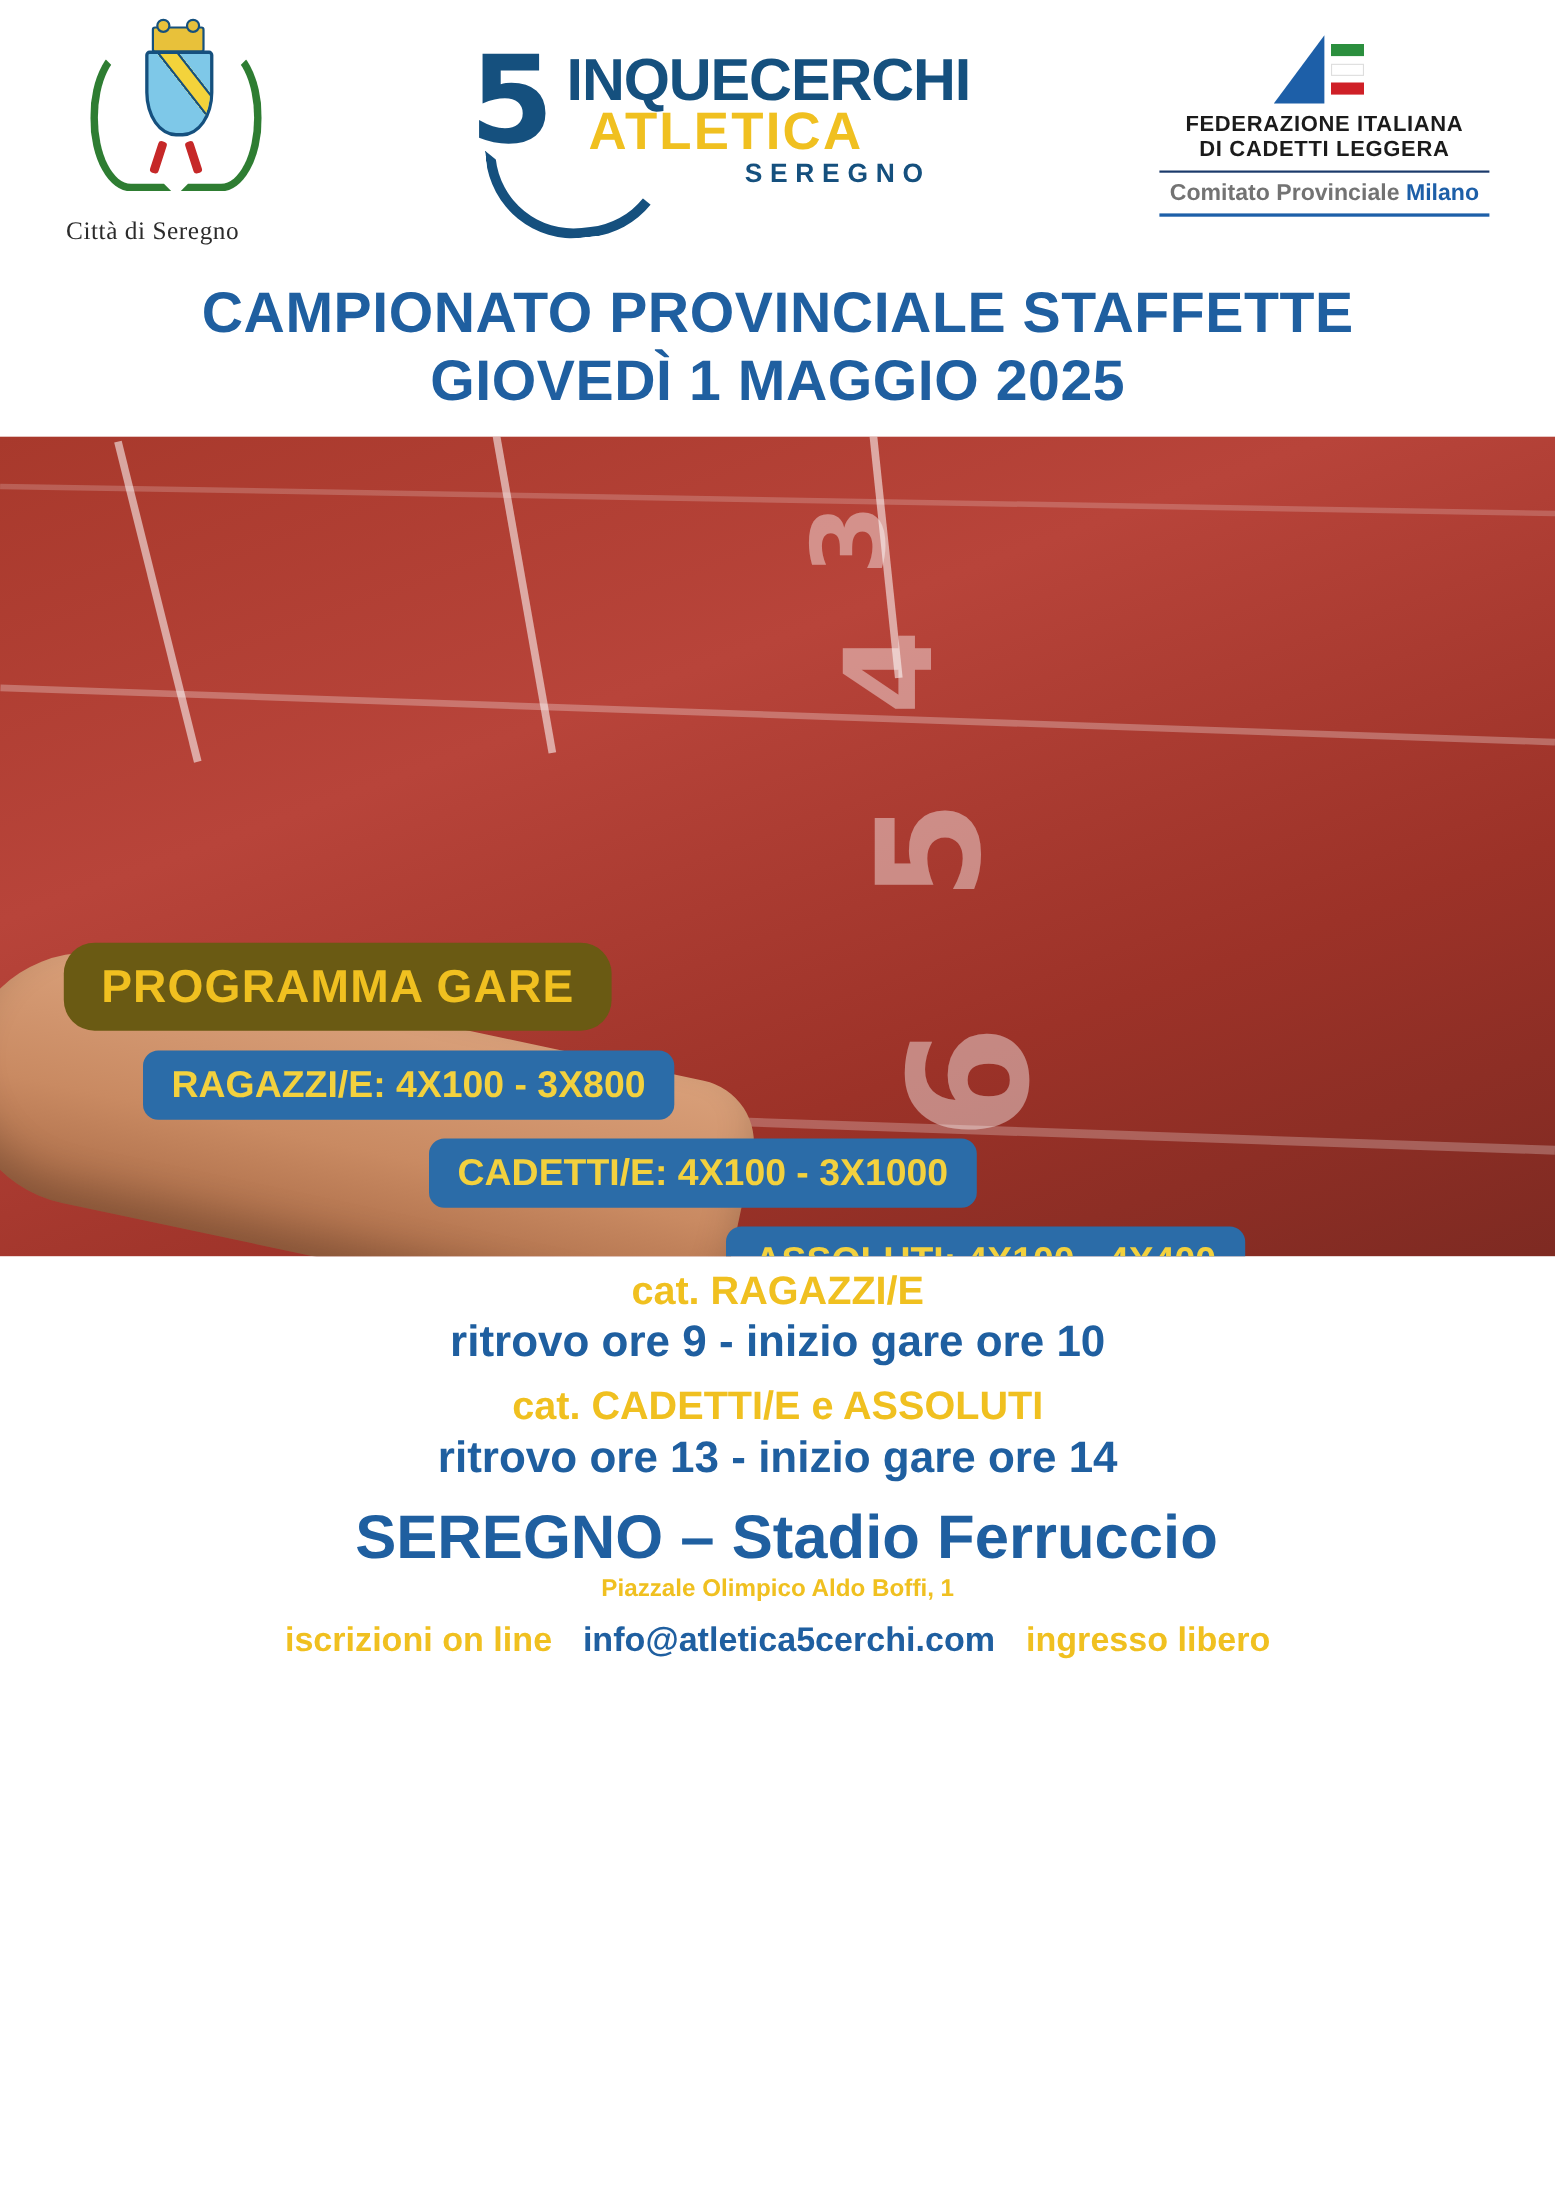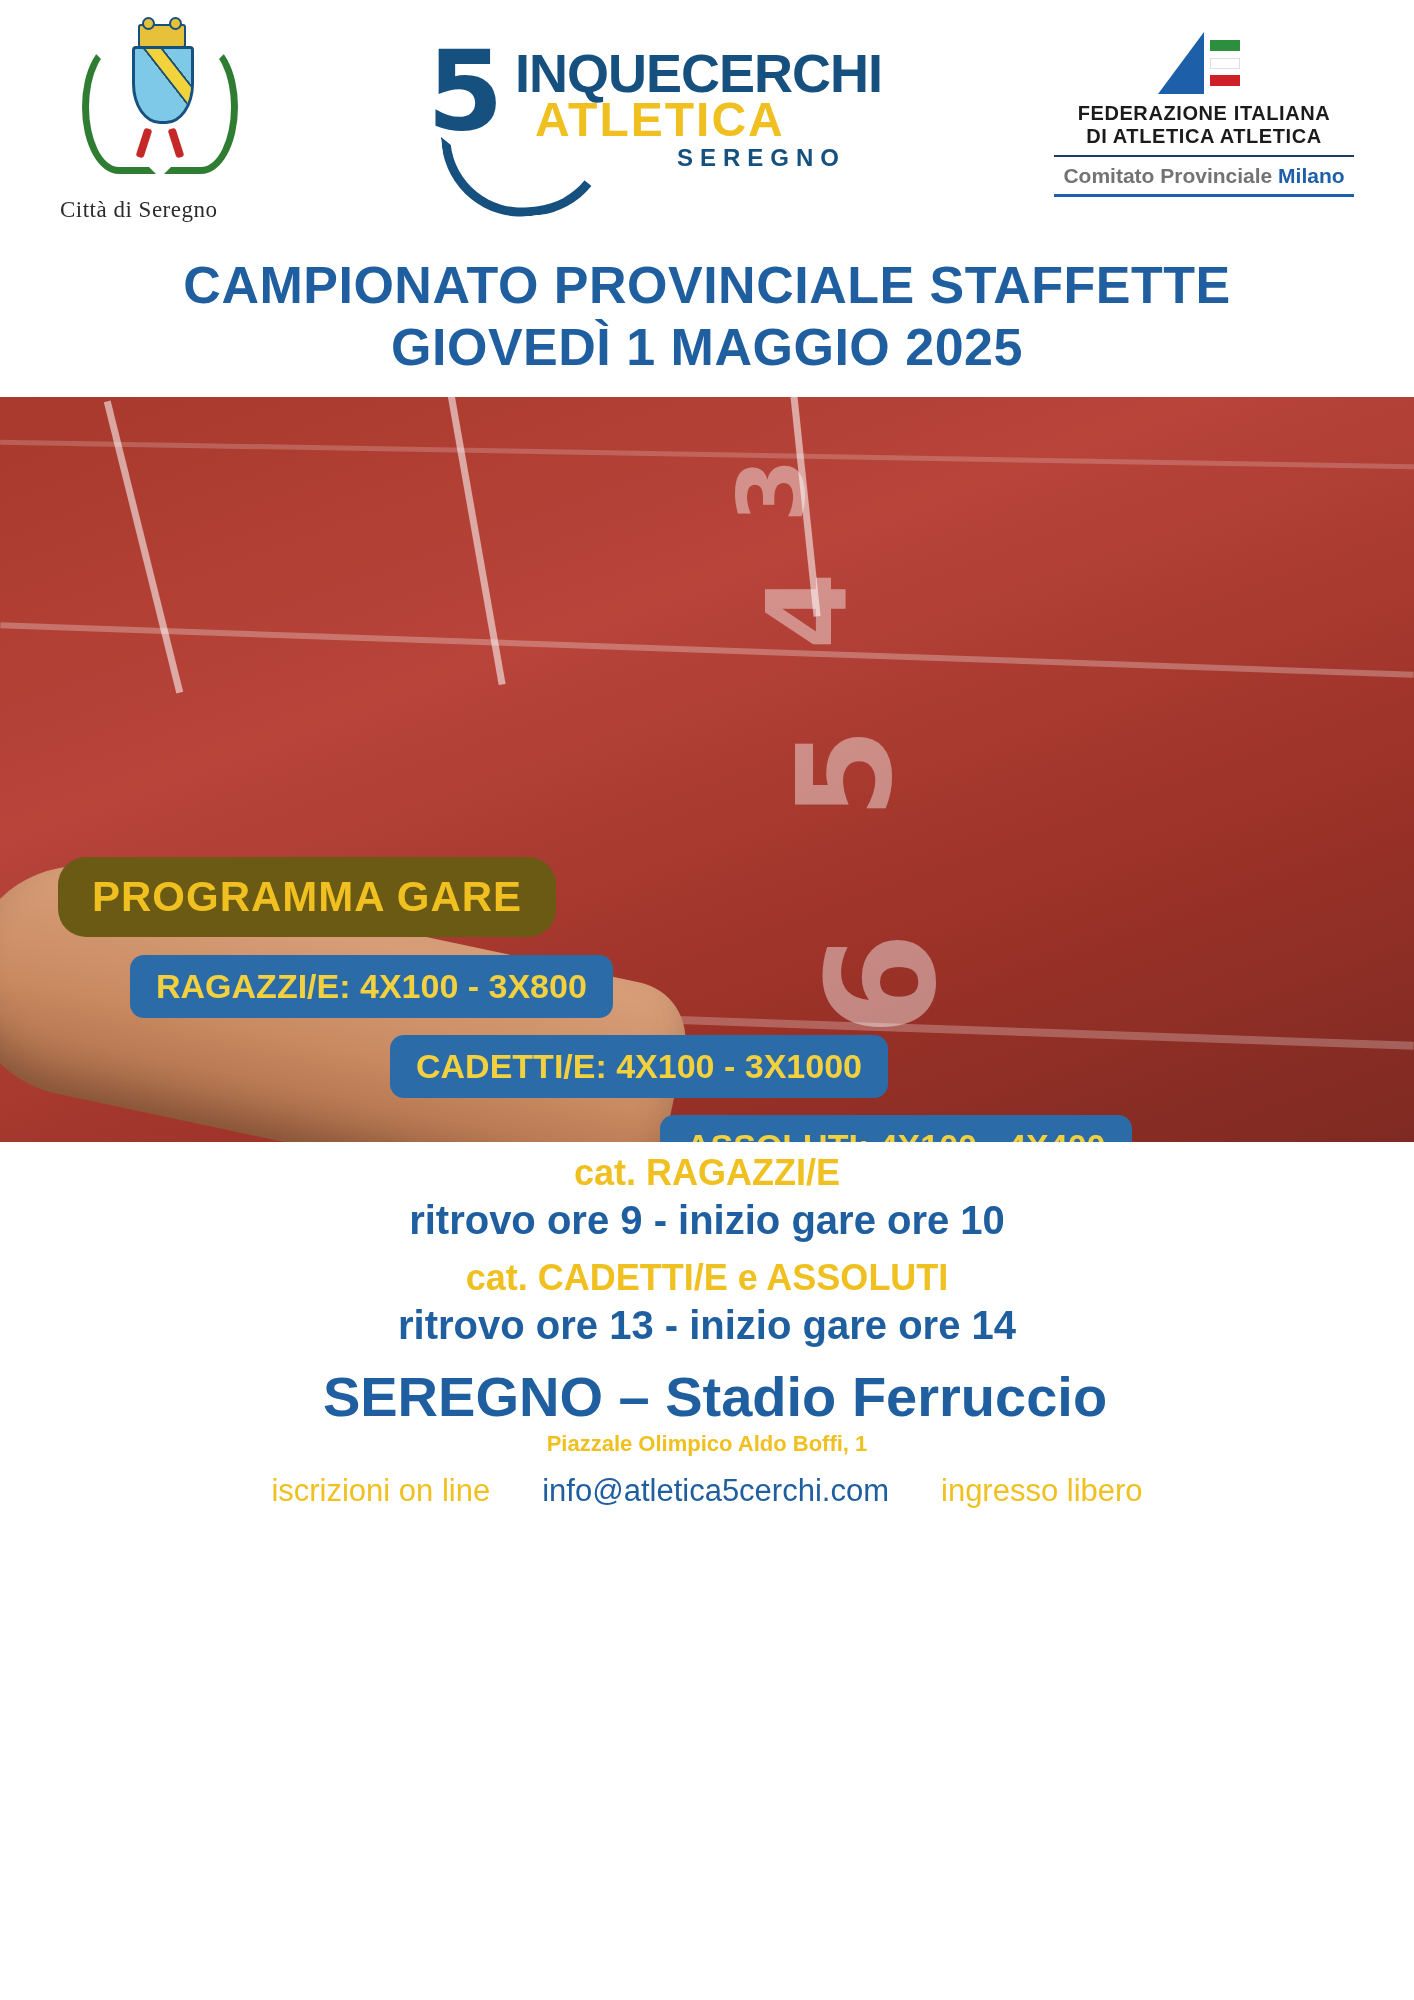--- a/index.html
+++ b/index.html
@@ -348,24 +348,24 @@
   .address {
     color: #f0c020;
     font-size: 22px;
     font-weight: bold;
     margin-bottom: 16px;
   }
   .footer {
     display: flex;
     justify-content: center;
     align-items: center;
-    gap: 52px;
+    gap: 28px;
     color: #f0c020;
     font-size: 31px;
-    font-weight: normal;
+    font-weight: bold;
   }
   .footer .mail { color: #1f5fa0; }
 </style>
 </head>
 <body>
 
 <div class="logo-bar">
 
   <div class="logo-block">
     <div class="crest-wrap">
@@ -391,21 +391,21 @@
   <div class="fidal">
     <div class="fidal-mark">
       <div class="fidal-a"></div>
       <div class="fidal-bars">
         <i></i>
           <i></i>
           <i></i>
       </div>
     </div>
     <div class="fidal-l1">FEDERAZIONE ITALIANA</div>
-    <div class="fidal-l1">DI ATLETICA ATLETICA</div>
+    <div class="fidal-l1">DI CADETTI LEGGERA</div>
     <div class="fidal-sep"></div>
     <div class="fidal-l2"><span>Comitato Provinciale </span><span style="color:#1d5fa8">Milano</span></div>
     <div class="fidal-underline"></div>
   </div>
 </div>
 
 <div class="title-block">
   <div class="title-line">CAMPIONATO PROVINCIALE STAFFETTE</div>
   <div class="title-line">GIOVEDÌ 1 MAGGIO 2025</div>
 </div>

